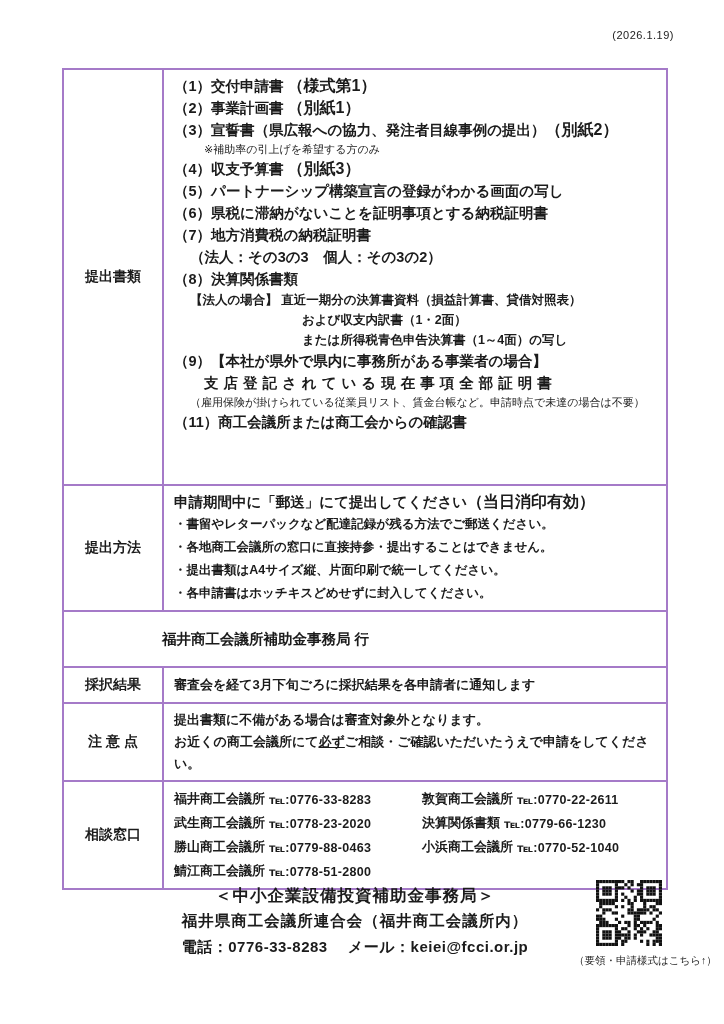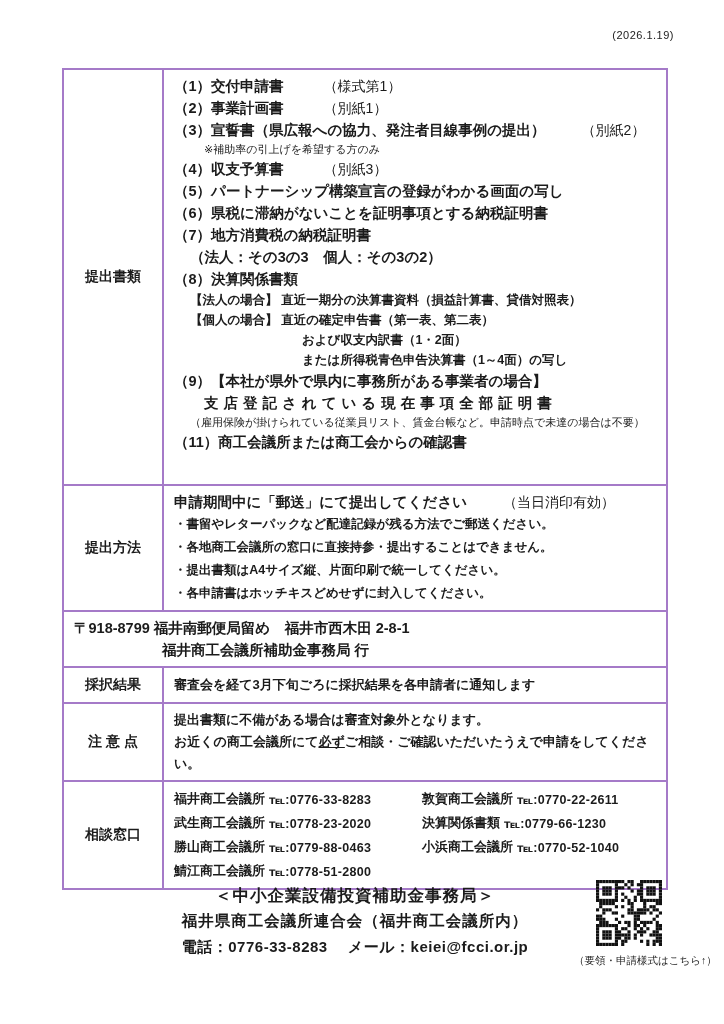--- a/index.html
+++ b/index.html
@@ -29,21 +29,21 @@
   .row-notes{min-height:70px;}
   .row-contacts{min-height:100px;}
   .row-destination .ccell,.row-result .ccell,.row-notes .ccell,.row-contacts .ccell,.row-method .ccell{
     display:flex;flex-direction:column;justify-content:center;
   }
   .line{white-space:normal;}
   .lg{font-size:14.5px;line-height:22px;font-weight:700;}
   .md{font-size:12.5px;line-height:20px;font-weight:700;}
   .md2{font-size:13px;line-height:22px;font-weight:600;}
   .sm{font-size:11px;line-height:17px;font-weight:500;}
-  .psm{font-size:14px;font-weight:400;margin-left:36px;}
+  .psm{font-size:16px;font-weight:700;}
   .pb{font-weight:800;}
   .pu{text-decoration:underline;}
   .ind1{padding-left:16px;}
   .ind2{padding-left:30px;}
   .ind3{padding-left:128px;}
   .ind4{padding-left:88px;}
   .sp{letter-spacing:5px;}
   .row-method .md{line-height:23px;}
   .cgrid{display:grid;grid-auto-flow:column;grid-template-rows:repeat(4,24px);grid-template-columns:248px auto;align-content:center;}
   .citem{display:flex;align-items:center;gap:4px;}
@@ -71,42 +71,40 @@
           <div class="line lg"><span>（2）事業計画書 </span><span class="psm">（別紙1）</span></div>
           <div class="line lg"><span>（3）宣誓書（県広報への協力、発注者目線事例の提出）</span><span class="psm">（別紙2）</span></div>
           <div class="line sm ind2"><span>※補助率の引上げを希望する方のみ</span></div>
           <div class="line lg"><span>（4）収支予算書 </span><span class="psm">（別紙3）</span></div>
           <div class="line lg"><span>（5）パートナーシップ構築宣言の登録がわかる画面の写し</span></div>
           <div class="line lg"><span>（6）県税に滞納がないことを証明事項とする納税証明書</span></div>
           <div class="line lg"><span>（7）地方消費税の納税証明書</span></div>
           <div class="line lg ind1"><span>（法人：その3の3　個人：その3の2）</span></div>
           <div class="line lg"><span>（8）決算関係書類</span></div>
           <div class="line md ind1"><span>【法人の場合】 直近一期分の決算書資料（損益計算書、貸借対照表）</span></div>
-          <div class="line md ind1"><span>【個人の場合】 直近の確定申告書（第一表、第二表）</span></div>
           <div class="line md ind3"><span>および収支内訳書（1・2面）</span></div>
           <div class="line md ind3"><span>または所得税青色申告決算書（1～4面）の写し</span></div>
           <div class="line lg"><span>（9）【本社が県外で県内に事務所がある事業者の場合】</span></div>
           <div class="line lg ind2 sp"><span>支店登記されている現在事項全部証明書</span></div>
           <div class="line sm ind1"><span>（雇用保険が掛けられている従業員リスト、賃金台帳など。申請時点で未達の場合は不要）</span></div>
           <div class="line lg"><span>（11）商工会議所または商工会からの確認書</span></div>
         </div>
       </div>
       <div class="trow row-method">
         <div class="lcell">提出方法</div>
         <div class="ccell">
           <div class="line lg"><span>申請期間中に「郵送」にて提出してください</span><span class="psm">（当日消印有効）</span></div>
           <div class="line md"><span>・書留やレターパックなど配達記録が残る方法でご郵送ください。</span></div>
           <div class="line md"><span>・各地商工会議所の窓口に直接持参・提出することはできません。</span></div>
           <div class="line md"><span>・提出書類はA4サイズ縦、片面印刷で統一してください。</span></div>
           <div class="line md"><span>・各申請書はホッチキスどめせずに封入してください。</span></div>
         </div>
       </div>
       <div class="trow row-destination">
         <div class="ccell">
-          <div class="line lg"><span>〒918-8799 福井南郵便局留め　福井市西木田 2-8-1</span></div>
           <div class="line lg ind4"><span>福井商工会議所補助金事務局 行</span></div>
         </div>
       </div>
       <div class="trow row-result">
         <div class="lcell">採択結果</div>
         <div class="ccell">
           <div class="line md2"><span>審査会を経て3月下旬ごろに採択結果を各申請者に通知します</span></div>
         </div>
       </div>
       <div class="trow row-notes">

